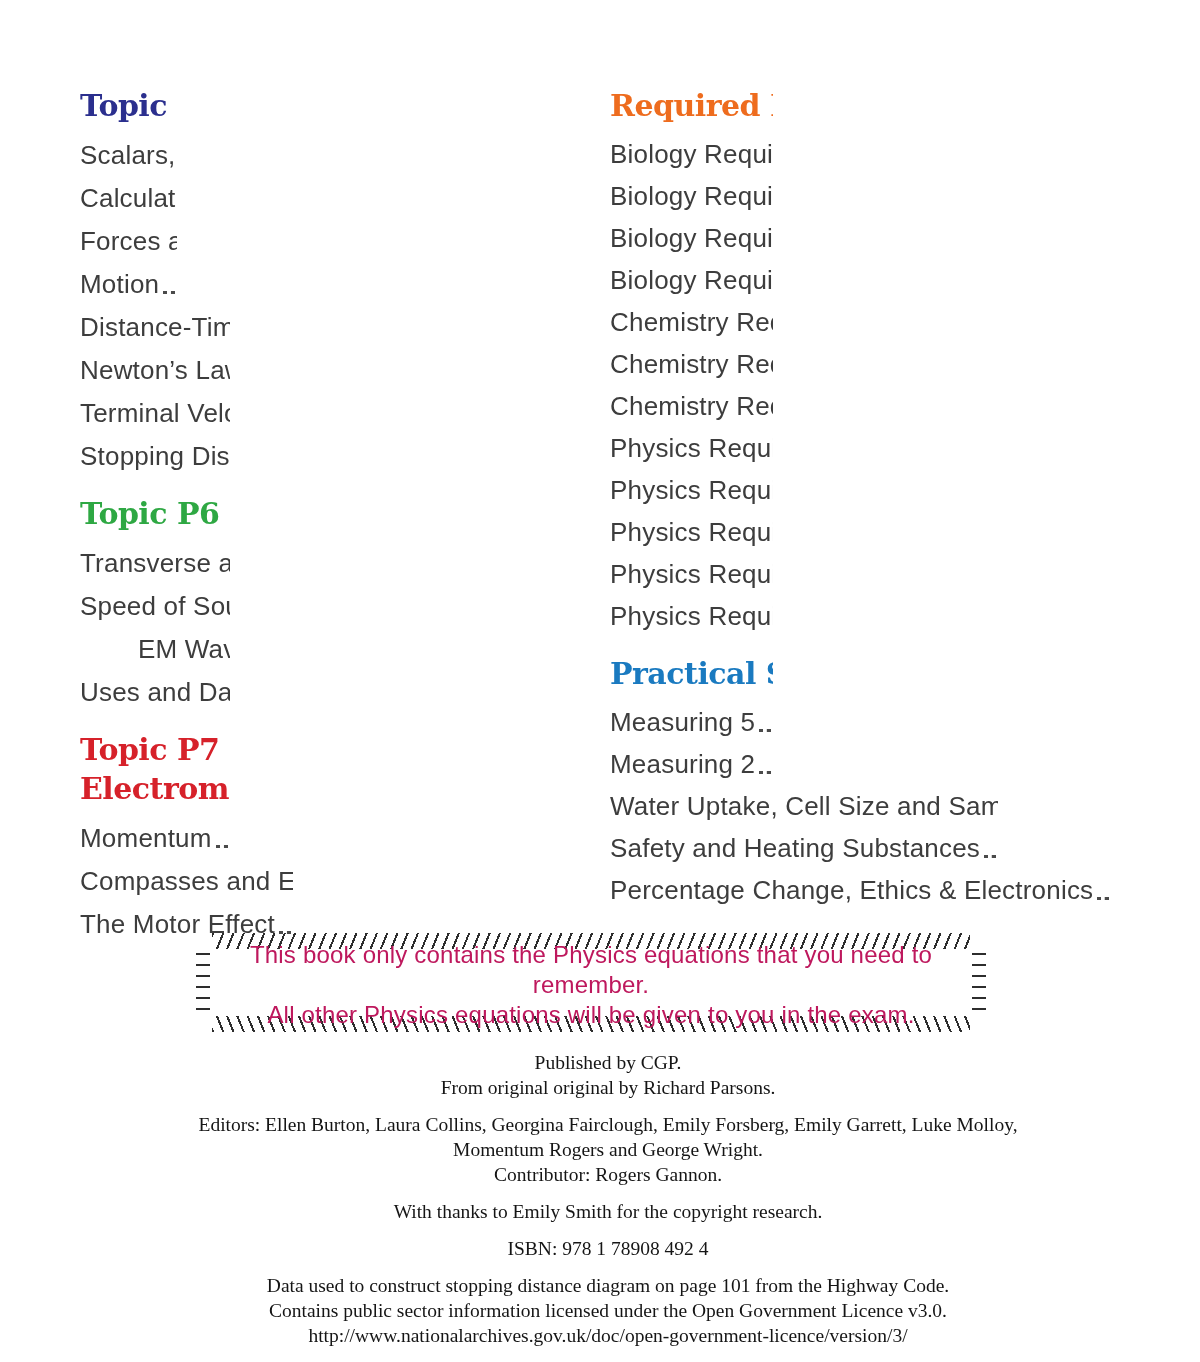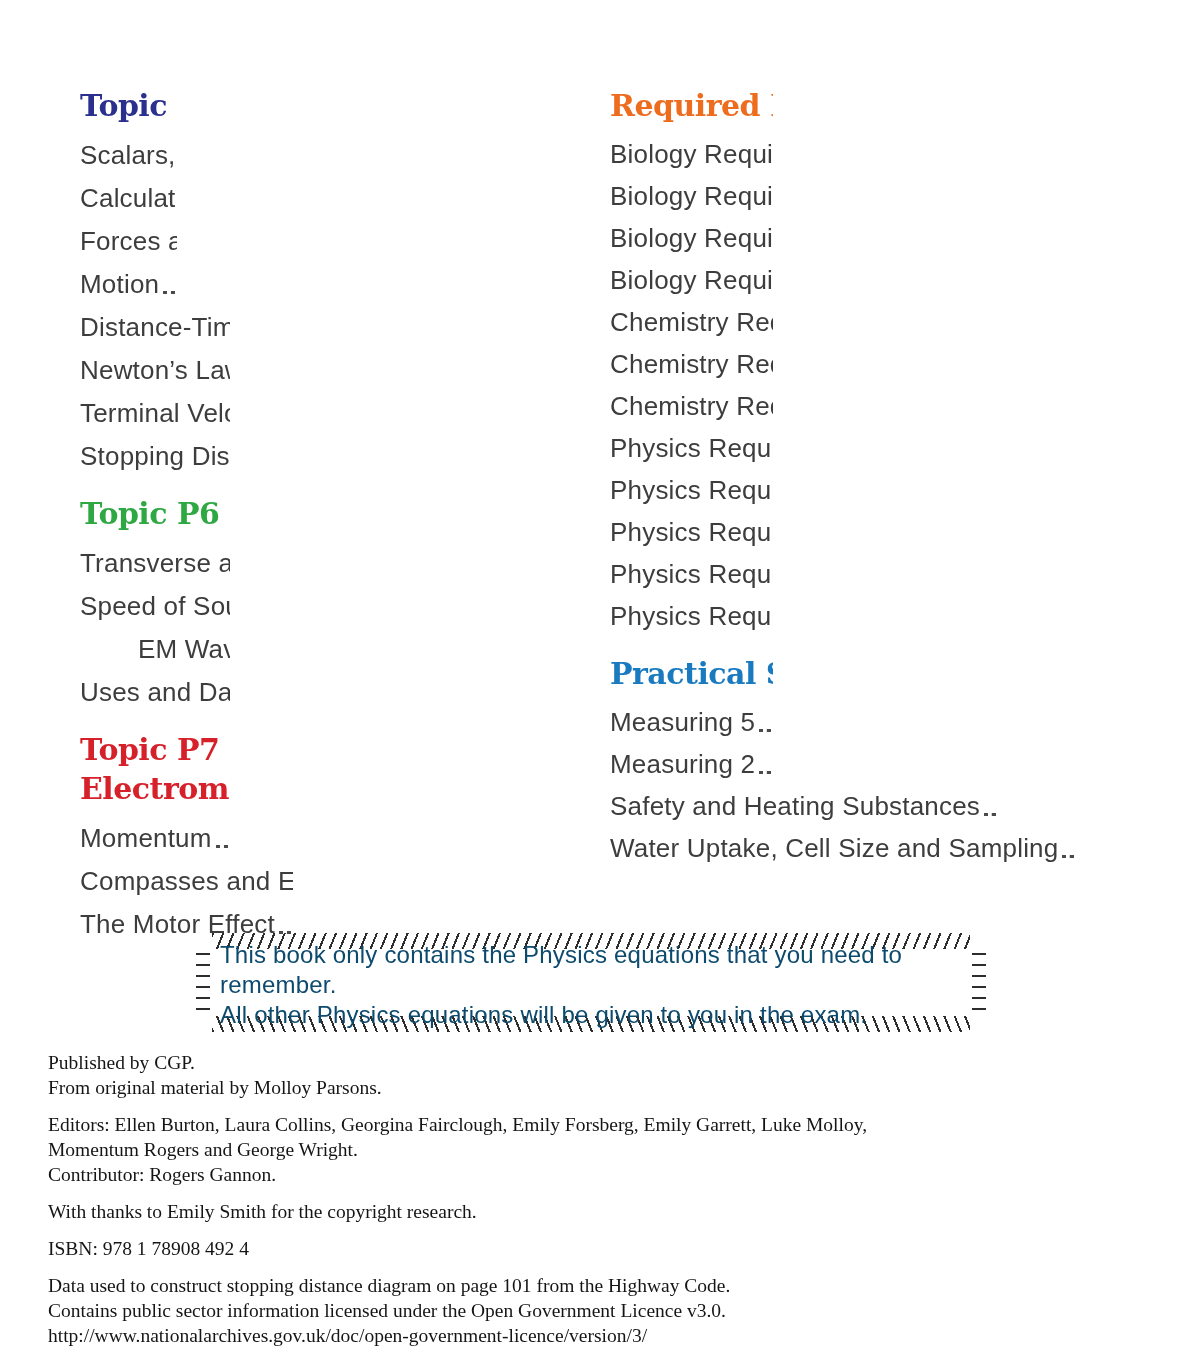--- a/index.html
+++ b/index.html
@@ -56,31 +56,31 @@
   .hatch-bottom { bottom: 0; background: repeating-linear-gradient(68deg, #2d2d2d 0 2px, transparent 2px 9.5px); }
   .hatch-left, .hatch-right {
     position: absolute; top: 20px; bottom: 20px; width: 14px;
     background: repeating-linear-gradient(to bottom, #2d2d2d 0 2.5px, transparent 2.5px 11px);
   }
   .hatch-left { left: 0; }
   .hatch-right { right: 0; }
   .note-text {
     position: absolute; left: 24px; right: 24px; top: 20px; bottom: 16px;
     display: flex; flex-direction: column; justify-content: center;
-    color: #0c4a6e;
+    text-align: center; color: #be185d;
     font-size: 24px; line-height: 30px; letter-spacing: 0.2px;
   }
 
   
   .footer {
     position: absolute; left: 48px; top: 1050px; width: 1120px;
     font-family: "Liberation Serif", serif;
     font-size: 19.5px; line-height: 25px; color: #151515;
   }
-  .footer .para { margin-bottom: 12px; }
+  .footer .para { margin-bottom: 12px; text-align: center; }
   .footer .line { white-space: nowrap; }
 </style>
 </head>
 <body>
 
 <div class="page">
 
   <div class="toc-column col-left">
       <div class="toc-section">
         <div class="section-heading" style="color: rgb(43, 47, 142);">
@@ -246,47 +246,52 @@
           <span class="label">Measuring 5</span>
           <span class="leader"></span>
           <span class="page">120</span>
         </div>
         <div class="toc-row">
           <span class="label">Measuring 2</span>
           <span class="leader"></span>
           <span class="page">121</span>
         </div>
         <div class="toc-row">
+          <span class="label">Water Uptake, Cell Size and Sampling</span>
+          <span class="leader"></span>
+          <span class="page">123</span>
+        </div>
+        <div class="toc-row">
           <span class="label">Safety and Heating Substances</span>
           <span class="leader"></span>
           <span class="page">122</span>
         </div>
         <div class="toc-row">
-          <span class="label">Water Uptake, Cell Size and Sampling</span>
-          <span class="leader"></span>
-          <span class="page">123</span>
+          <span class="label">Percentage Change, Ethics &amp; Electronics</span>
+          <span class="leader"></span>
+          <span class="page">124</span>
         </div>
       </div>
     </div>
 
   <div class="notebox">
     <div class="hatch-top"></div>
     <div class="hatch-bottom"></div>
     <div class="hatch-left"></div>
     <div class="hatch-right"></div>
     <div class="note-text">
       <div>This book only contains the Physics equations that you need to remember.</div>
       <div>All other Physics equations will be given to you in the exam.</div>
     </div>
   </div>
 
   <div class="footer">
       <div class="para">
         <div class="line">Published by CGP.</div>
-        <div class="line">From original material by Molloy Parsons.</div>
+        <div class="line">From original original by Richard Parsons.</div>
       </div>
       <div class="para">
         <div class="line">Editors:  Ellen Burton, Laura Collins, Georgina Fairclough, Emily Forsberg, Emily Garrett, Luke Molloy,</div>
         <div class="line">Momentum Rogers and George Wright.</div>
         <div class="line">Contributor:  Rogers Gannon.</div>
       </div>
       <div class="para">
         <div class="line">With thanks to Emily Smith for the copyright research.</div>
       </div>
       <div class="para">

